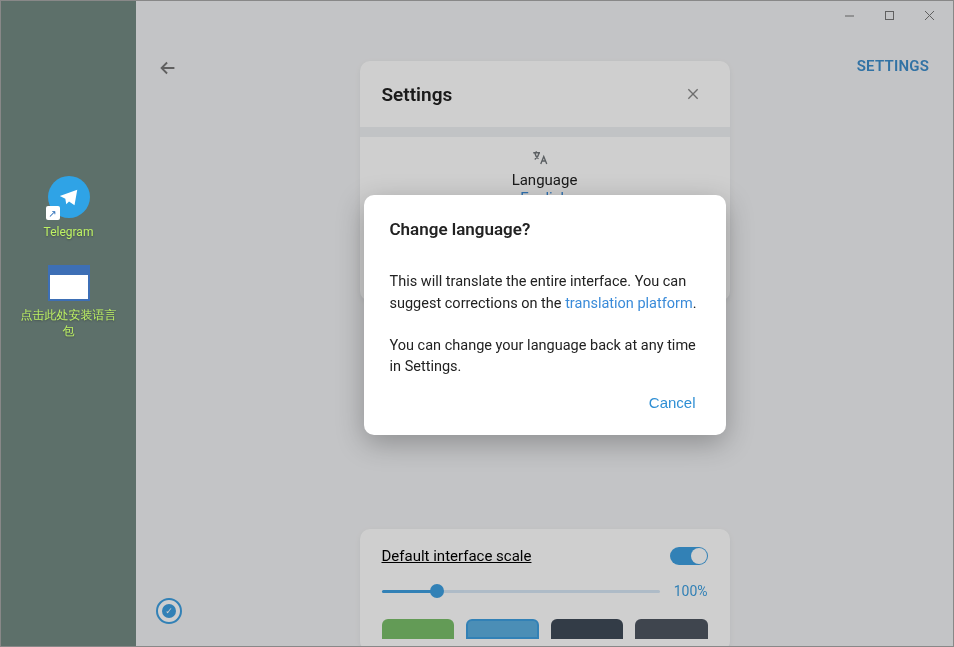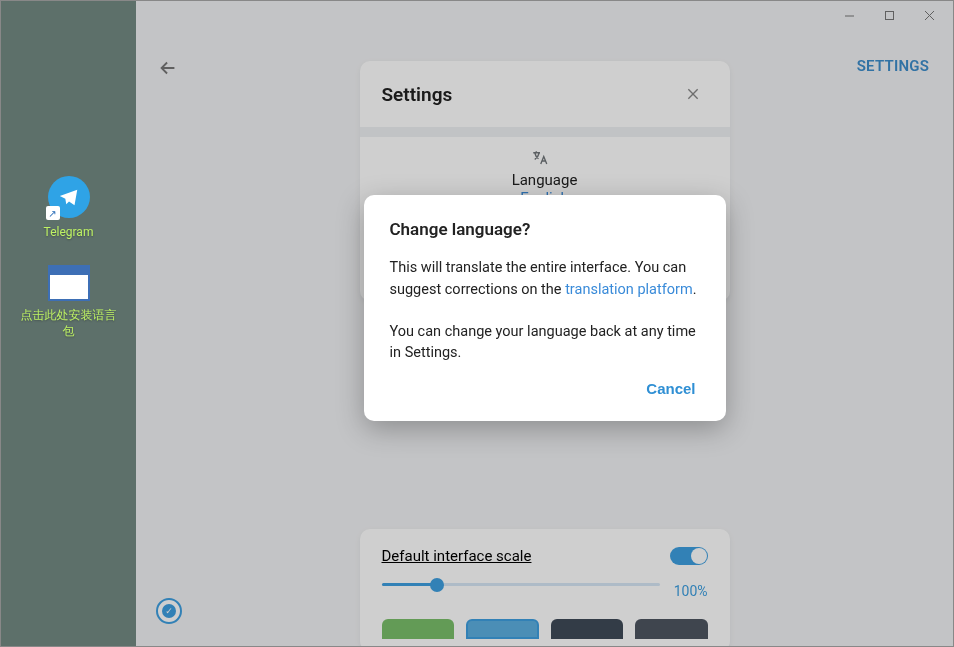--- a/index.html
+++ b/index.html
@@ -146,21 +146,21 @@
     .scale-top { display: flex; justify-content: space-between; align-items: center; margin-bottom: 18px; }
     .scale-top .lbl { font-size: 15px; text-decoration: underline; }
     .toggle {
       width: 38px; height: 18px; border-radius: 10px;
       background: #3e9fe0; position: relative;
     }
     .toggle::after {
       content: ""; position: absolute; right: 1px; top: 1px;
       width: 16px; height: 16px; background: #fff; border-radius: 50%;
     }
-    .slider-row { display: flex; align-items: flex-start; gap: 14px; }
+    .slider-row { display: flex; align-items: center; gap: 14px; }
     .slider-track { flex: 1; height: 3px; background: #d7e7f5; border-radius: 2px; position: relative; }
     .slider-fill { position: absolute; left: 0; top: 0; bottom: 0; width: 20%; background: #3e9fe0; border-radius: 2px; }
     .slider-thumb { position: absolute; left: 20%; top: 50%; transform: translate(-50%, -50%); width: 14px; height: 14px; background: #3e9fe0; border-radius: 50%; }
     .slider-val { font-size: 14px; color: #3e9fe0; }
     .theme-row { display: flex; gap: 12px; margin-top: 20px; }
     .theme-chip { flex: 1; height: 20px; border-radius: 6px 6px 0 0; border: 2px solid transparent; }
     .tc1 { background: #7bbf6a; }
     .tc2 { background: #5dafe1; border-color: #3e9fe0; }
     .tc3 { background: #3f4a58; }
     .tc4 { background: #4e5561; }
@@ -179,32 +179,32 @@
       z-index: 10;
       top: 194px;
       left: 50%;
       transform: translateX(-50%);
       width: 362px;
       background: #fff;
       border-radius: 10px;
       box-shadow: 0 8px 28px rgba(0,0,0,.28);
       padding: 24px 26px 16px;
     }
-    .modal h3 { font-size: 17px; font-weight: 600; color: #222; margin-bottom: 18px; }
+    .modal h3 { font-size: 17px; font-weight: 600; color: #222; margin-bottom: 32px; }
     .modal p { font-size: 14.5px; color: #222; line-height: 1.5; margin-bottom: 20px; }
     .modal p:last-of-type { margin-bottom: 4px; }
     .modal b { font-weight: 700; }
     .modal a.link { color: #3a8bd9; text-decoration: none; }
     .modal-actions {
       display: flex; justify-content: flex-end; gap: 34px;
       padding-top: 4px;
     }
     .modal-actions button {
       background: none; border: none;
-      color: #2f8fd4; font-weight: 700; font-size: 15px;
+      color: #2f8fd4; font-weight: 400; font-size: 15px;
       cursor: pointer; padding: 8px 4px;
     }
   </style>
 </head>
 <body>
 
 <div class="desktop">
   <div class="desktop-icon di-1">
     <div class="circle">
       <svg width="22" height="22" viewBox="0 0 24 24" fill="#fff">

